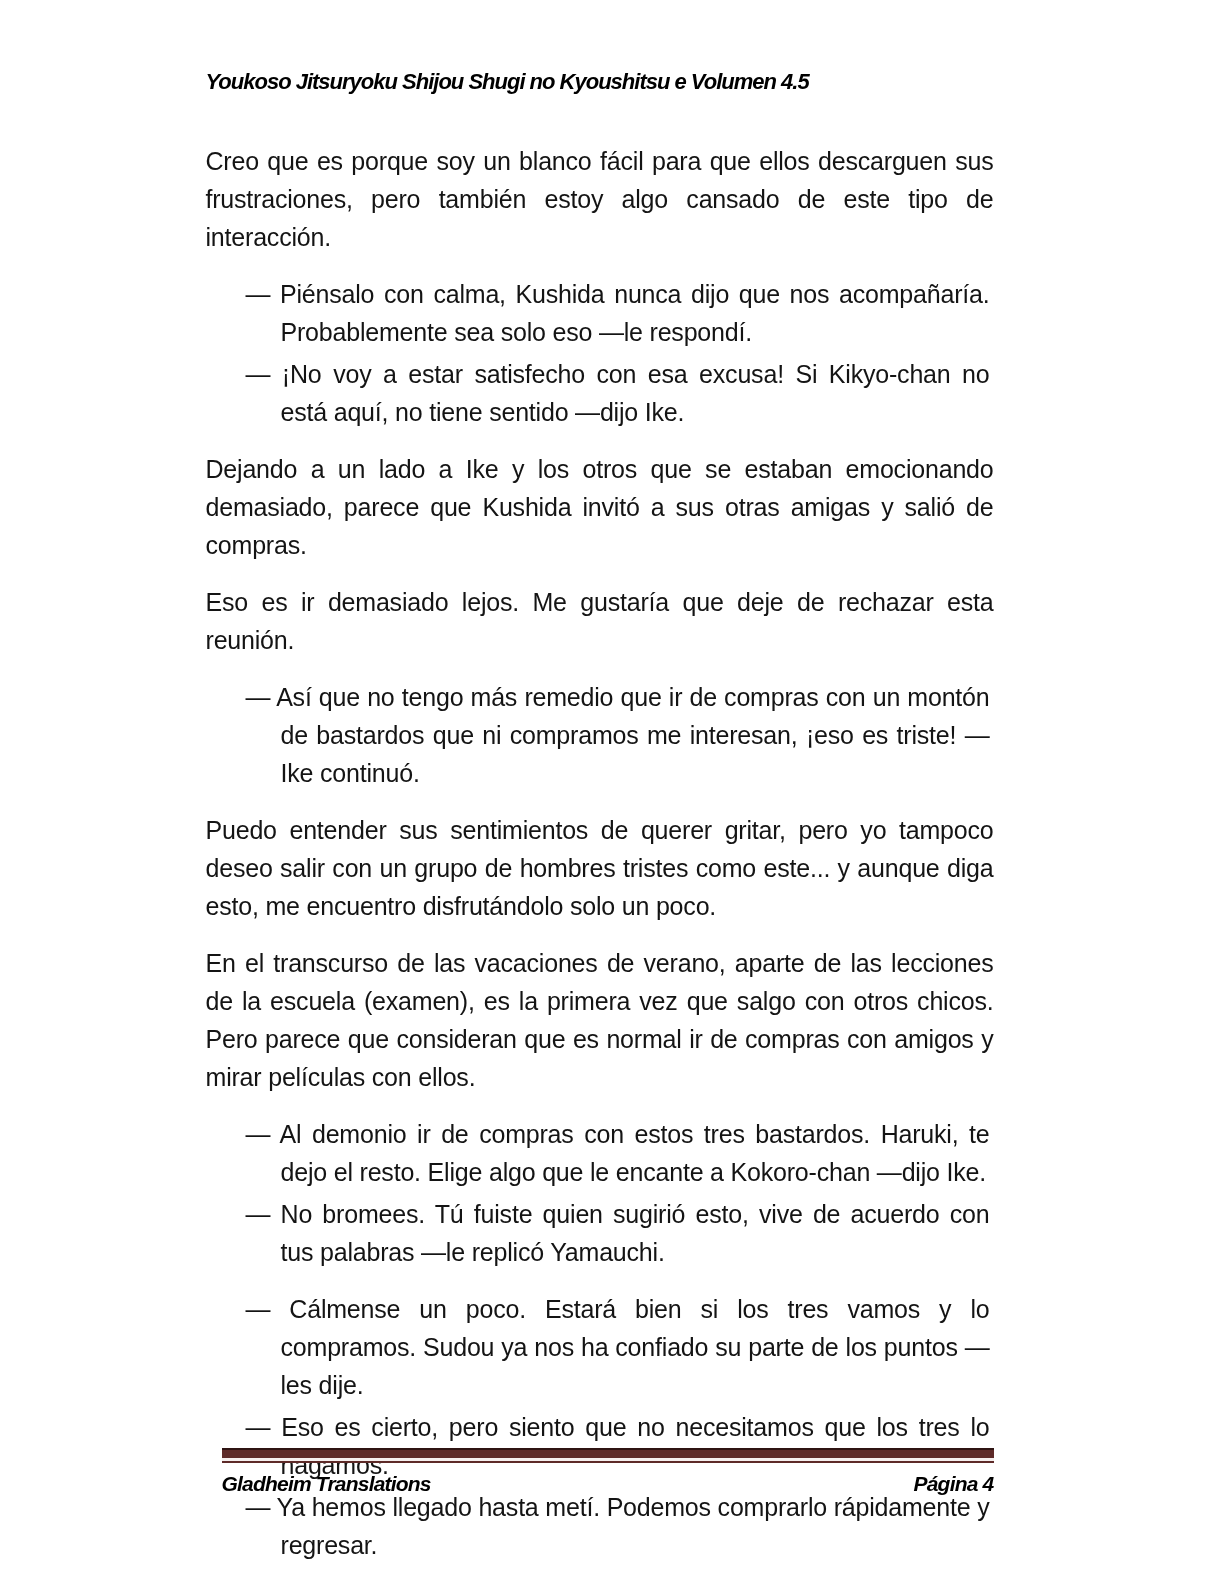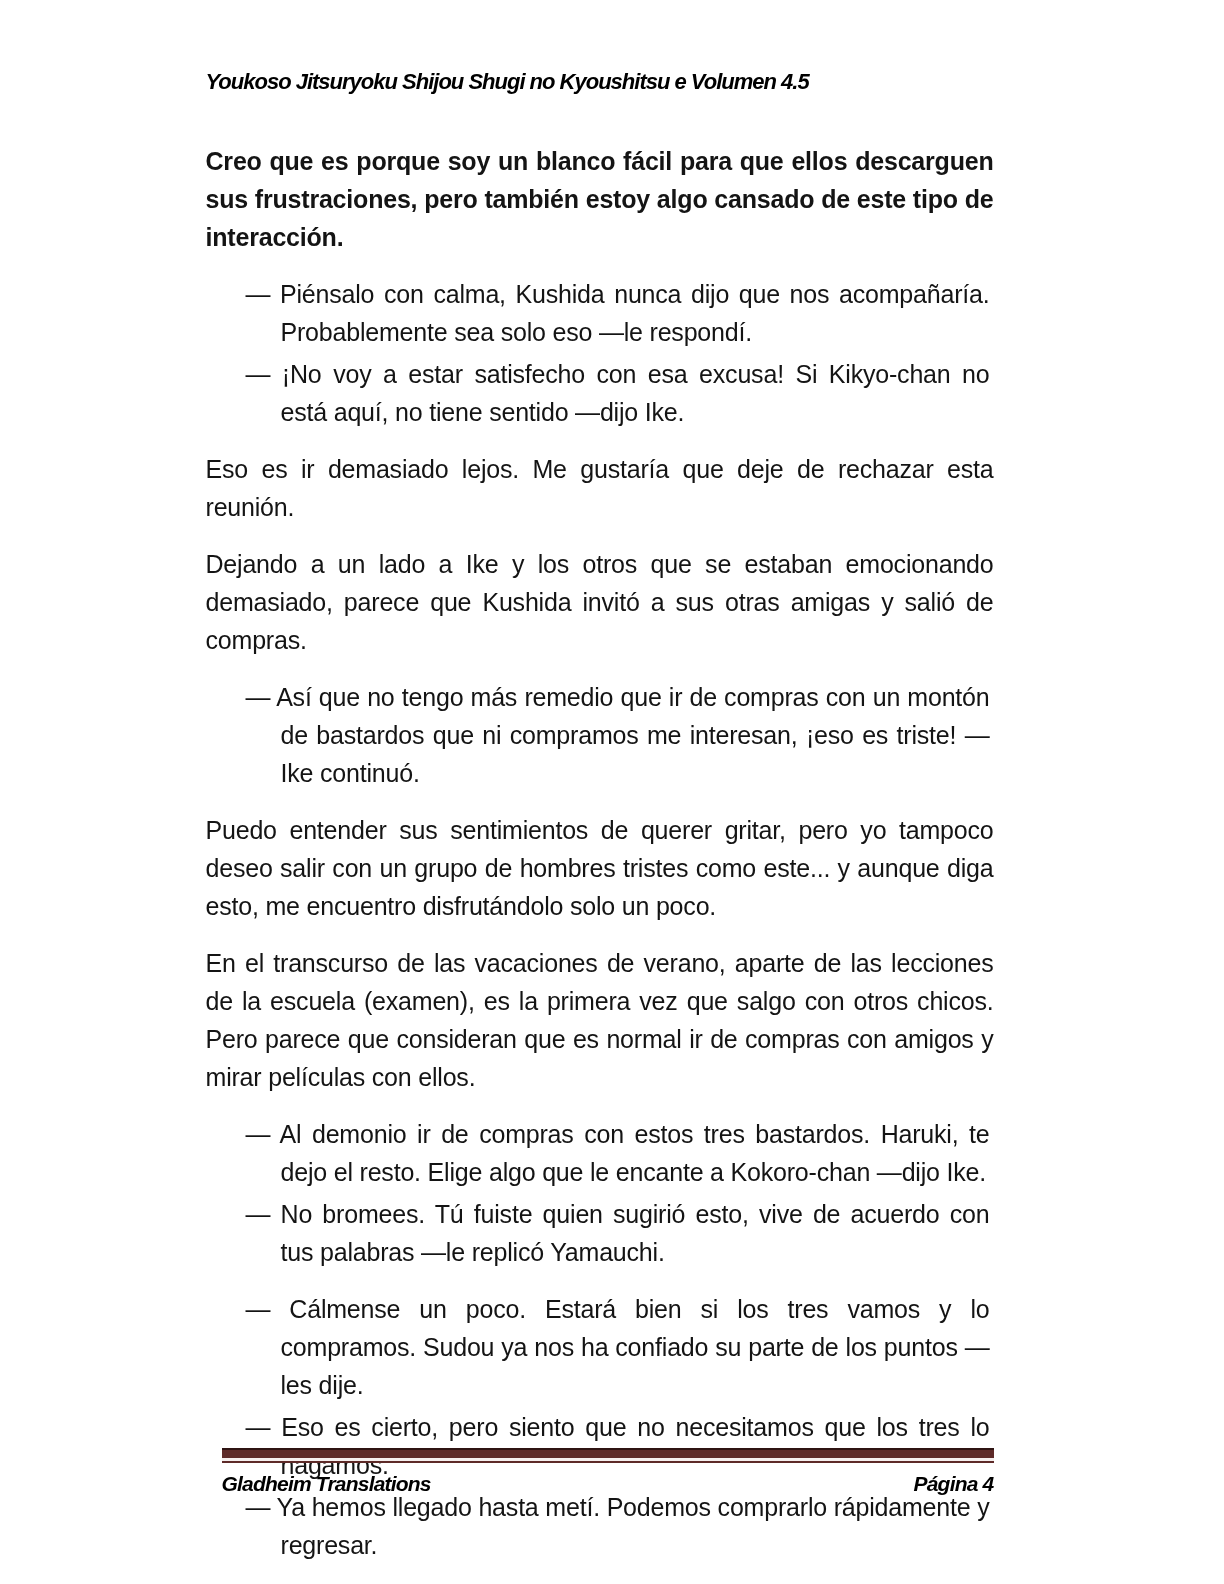--- a/index.html
+++ b/index.html
@@ -22,21 +22,21 @@
     white-space:nowrap;
   }
   .content { margin-top:44px; }
   .content p {
     margin:19px 0;
     font-size:25px;
     line-height:38px;
     text-align:justify;
     letter-spacing:-0.2px;
   }
-  .content > p:first-child { margin-top:0;font-weight:bold; }
+  .content > p:first-child { margin-top:0; }
   .dialogue-group { margin:19px 0; }
   .dialogue-group p {
     margin:4px;
     padding-left:71px;
     text-indent:-35px;
   }
   .doc-footer {
     position:absolute;
     left:98px; right:107px; top:1448px;
   }
@@ -64,23 +64,23 @@
 
   <div class="content">
 
     <p>Creo que es porque soy un blanco fácil para que ellos descarguen sus frustraciones, pero también estoy algo cansado de este tipo de interacción.</p>
 
     <div class="dialogue-group">
       <p>— Piénsalo con calma, Kushida nunca dijo que nos acompañaría. Probablemente sea solo eso —le respondí.</p>
       <p>— ¡No voy a estar satisfecho con esa excusa! Si Kikyo-chan no está aquí, no tiene sentido —dijo Ike.</p>
     </div>
 
+    <p>Dejando a un lado a Ike y los otros que se estaban emocionando demasiado, parece que Kushida invitó a sus otras amigas y salió de compras.</p>
+
     <p>Eso es ir demasiado lejos. Me gustaría que deje de rechazar esta reunión.</p>
-
-    <p>Dejando a un lado a Ike y los otros que se estaban emocionando demasiado, parece que Kushida invitó a sus otras amigas y salió de compras.</p>
 
     <div class="dialogue-group">
       <p>— Así que no tengo más remedio que ir de compras con un montón de bastardos que ni compramos me interesan, ¡eso es triste! —Ike continuó.</p>
     </div>
 
     <p>Puedo entender sus sentimientos de querer gritar, pero yo tampoco deseo salir con un grupo de hombres tristes como este... y aunque diga esto, me encuentro disfrutándolo solo un poco.</p>
 
     <p>En el transcurso de las vacaciones de verano, aparte de las lecciones de la escuela (examen), es la primera vez que salgo con otros chicos. Pero parece que consideran que es normal ir de compras con amigos y mirar películas con ellos.</p>
 
     <div class="dialogue-group">

